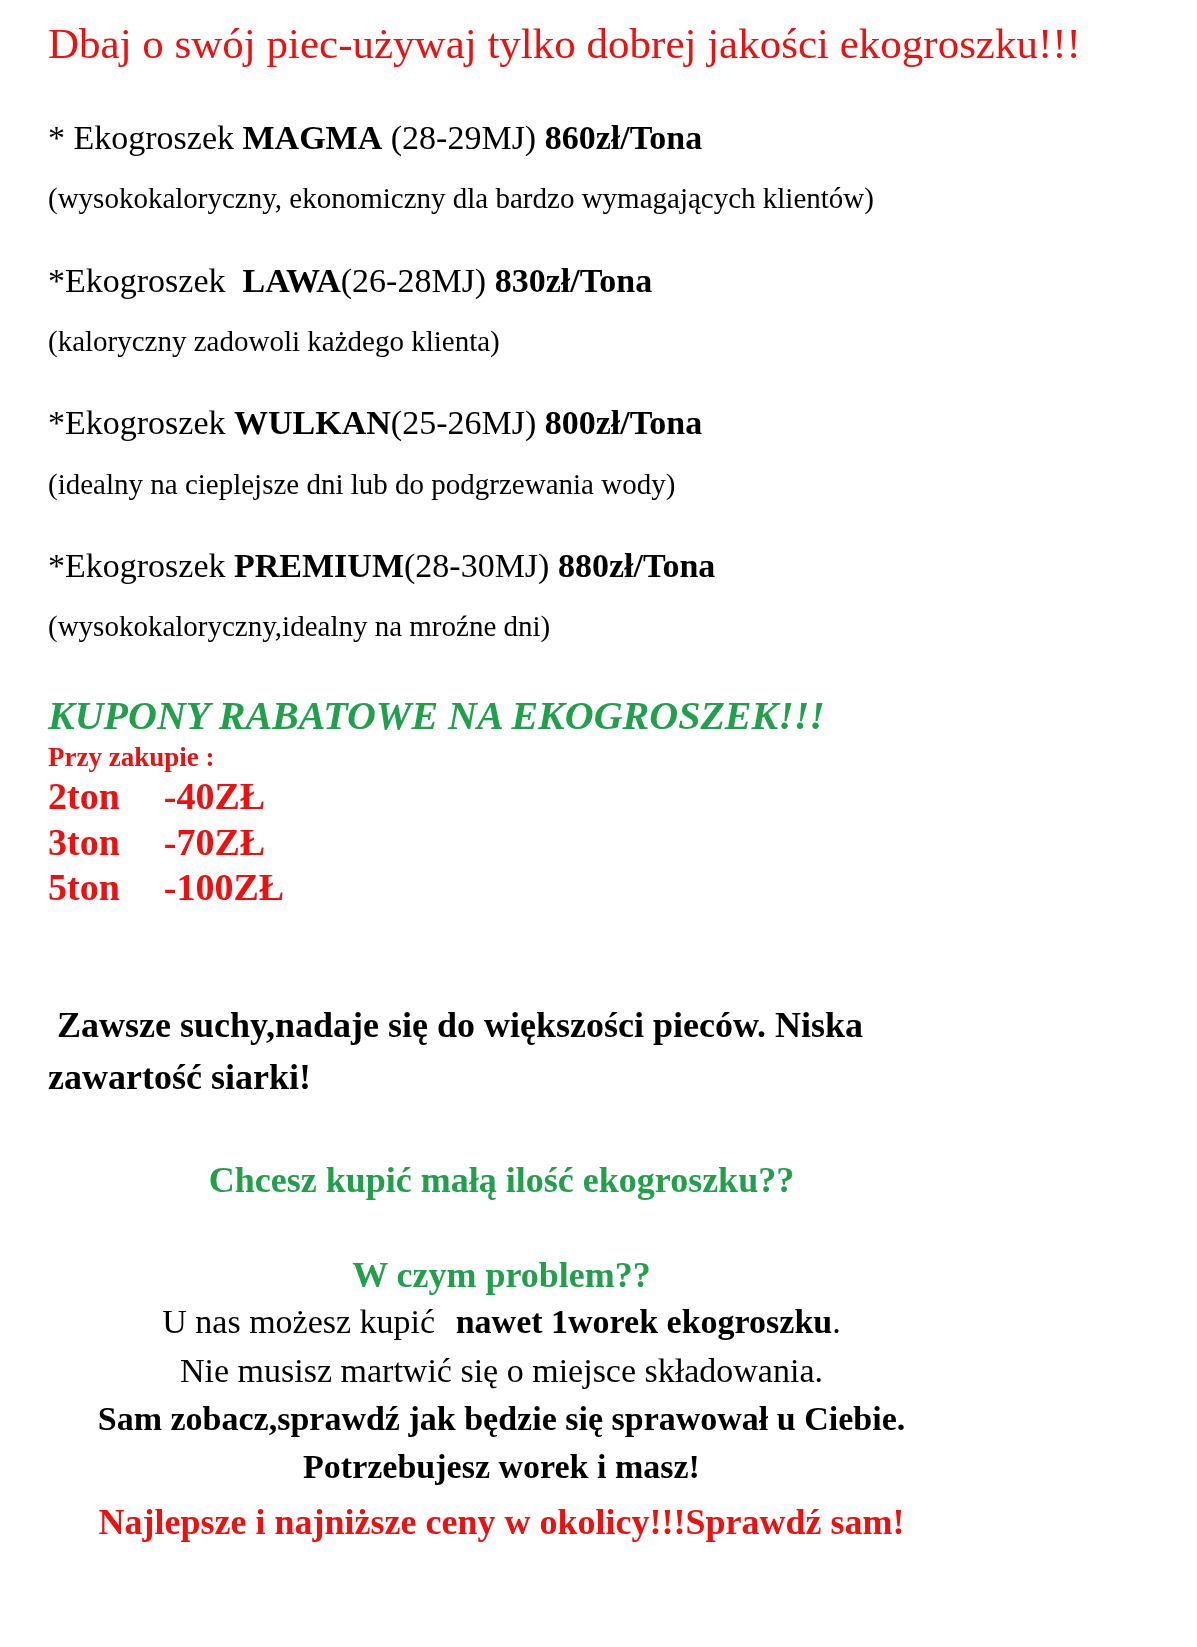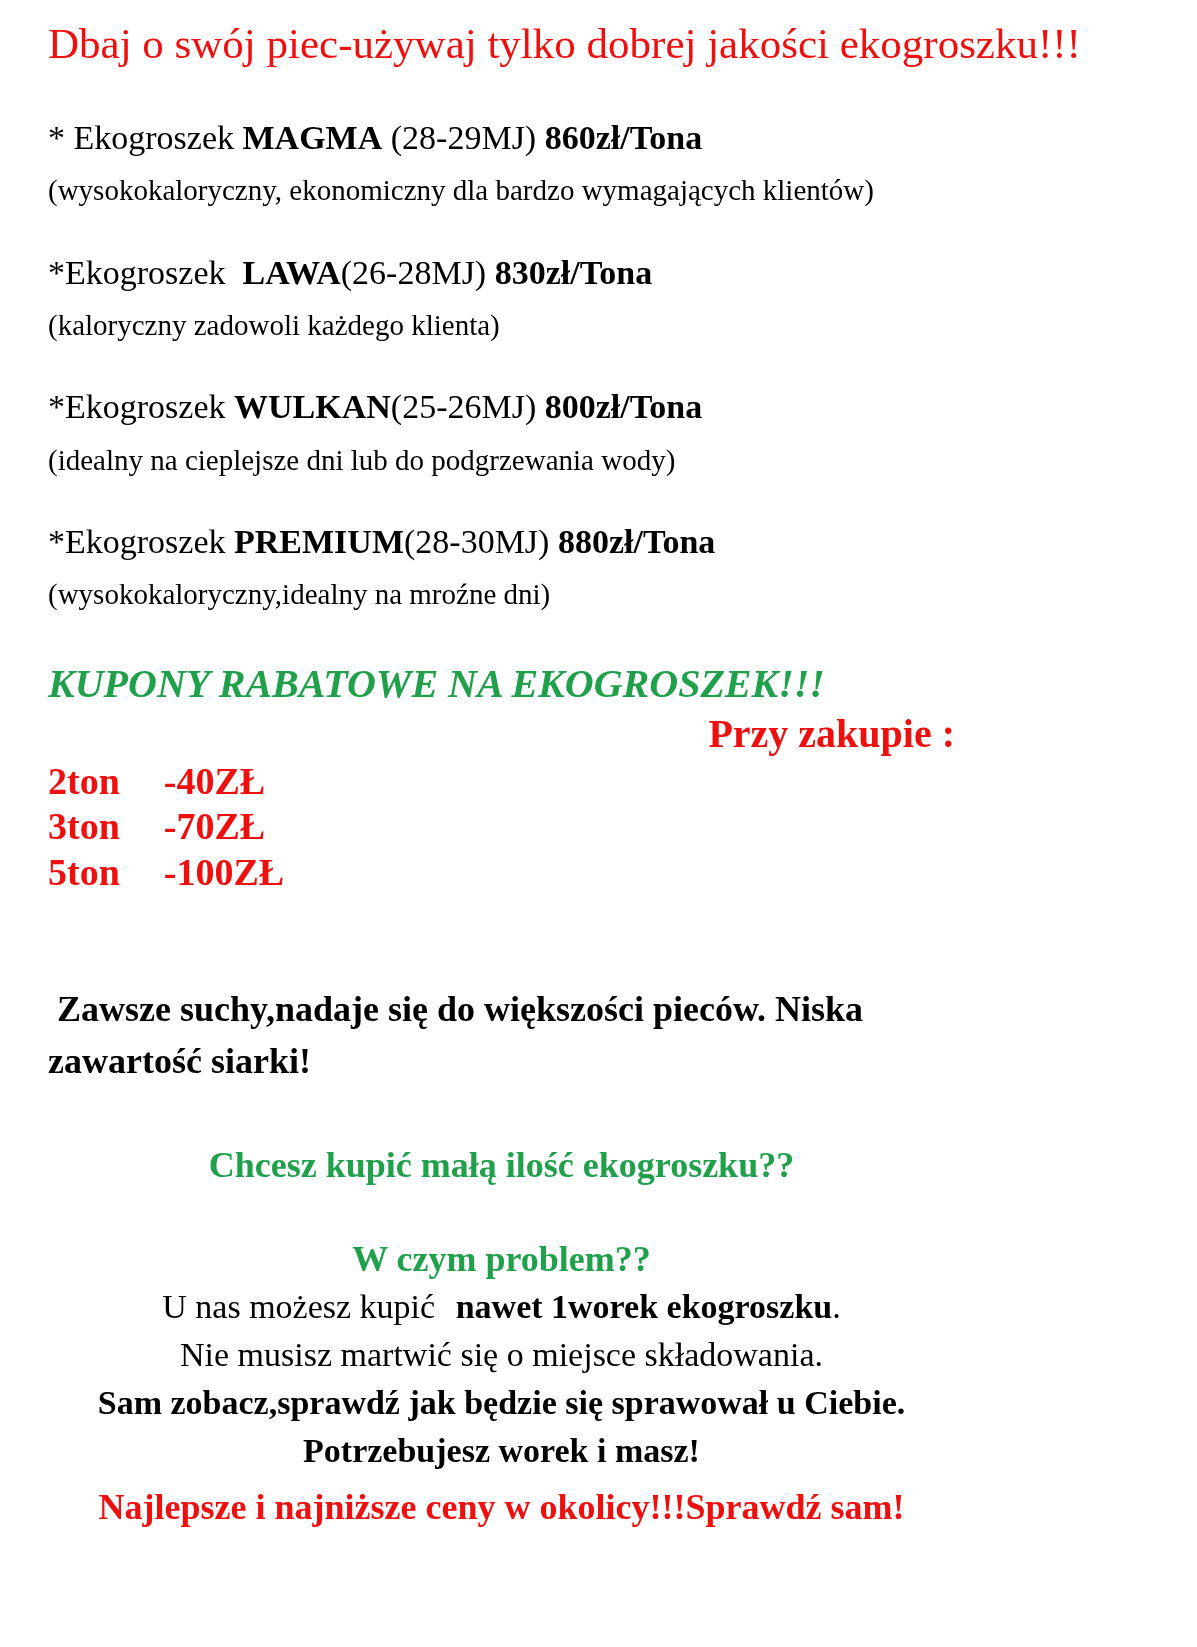--- a/index.html
+++ b/index.html
@@ -38,35 +38,35 @@
   }
 
   .product { margin-top: 40px; }
   .product.first { margin-top: 44px; }
   .product-line {
     font-size: 34px;
     line-height: 1.28;
   }
   .product-line .bold { font-weight: bold; }
   .product-desc {
-    margin-top: 12px;
+    margin-top: 20px;
     font-size: 29px;
     line-height: 1.35;
   }
 
   .coupons-heading {
     margin-top: 44px;
     font-size: 40px;
     font-weight: bold;
     line-height: 1.25;
     font-style: italic;
   }
   .coupons-sub {
-    text-align: right;
-    font-size: 40px;
+    text-align: left;
+    font-size: 27px;
     font-weight: bold;
     line-height: 1.25;
   }
   .tier {
     font-size: 38px;
     font-weight: bold;
     line-height: 1.2;
   }
   .tier .discount { margin-left: 44px; }
 

